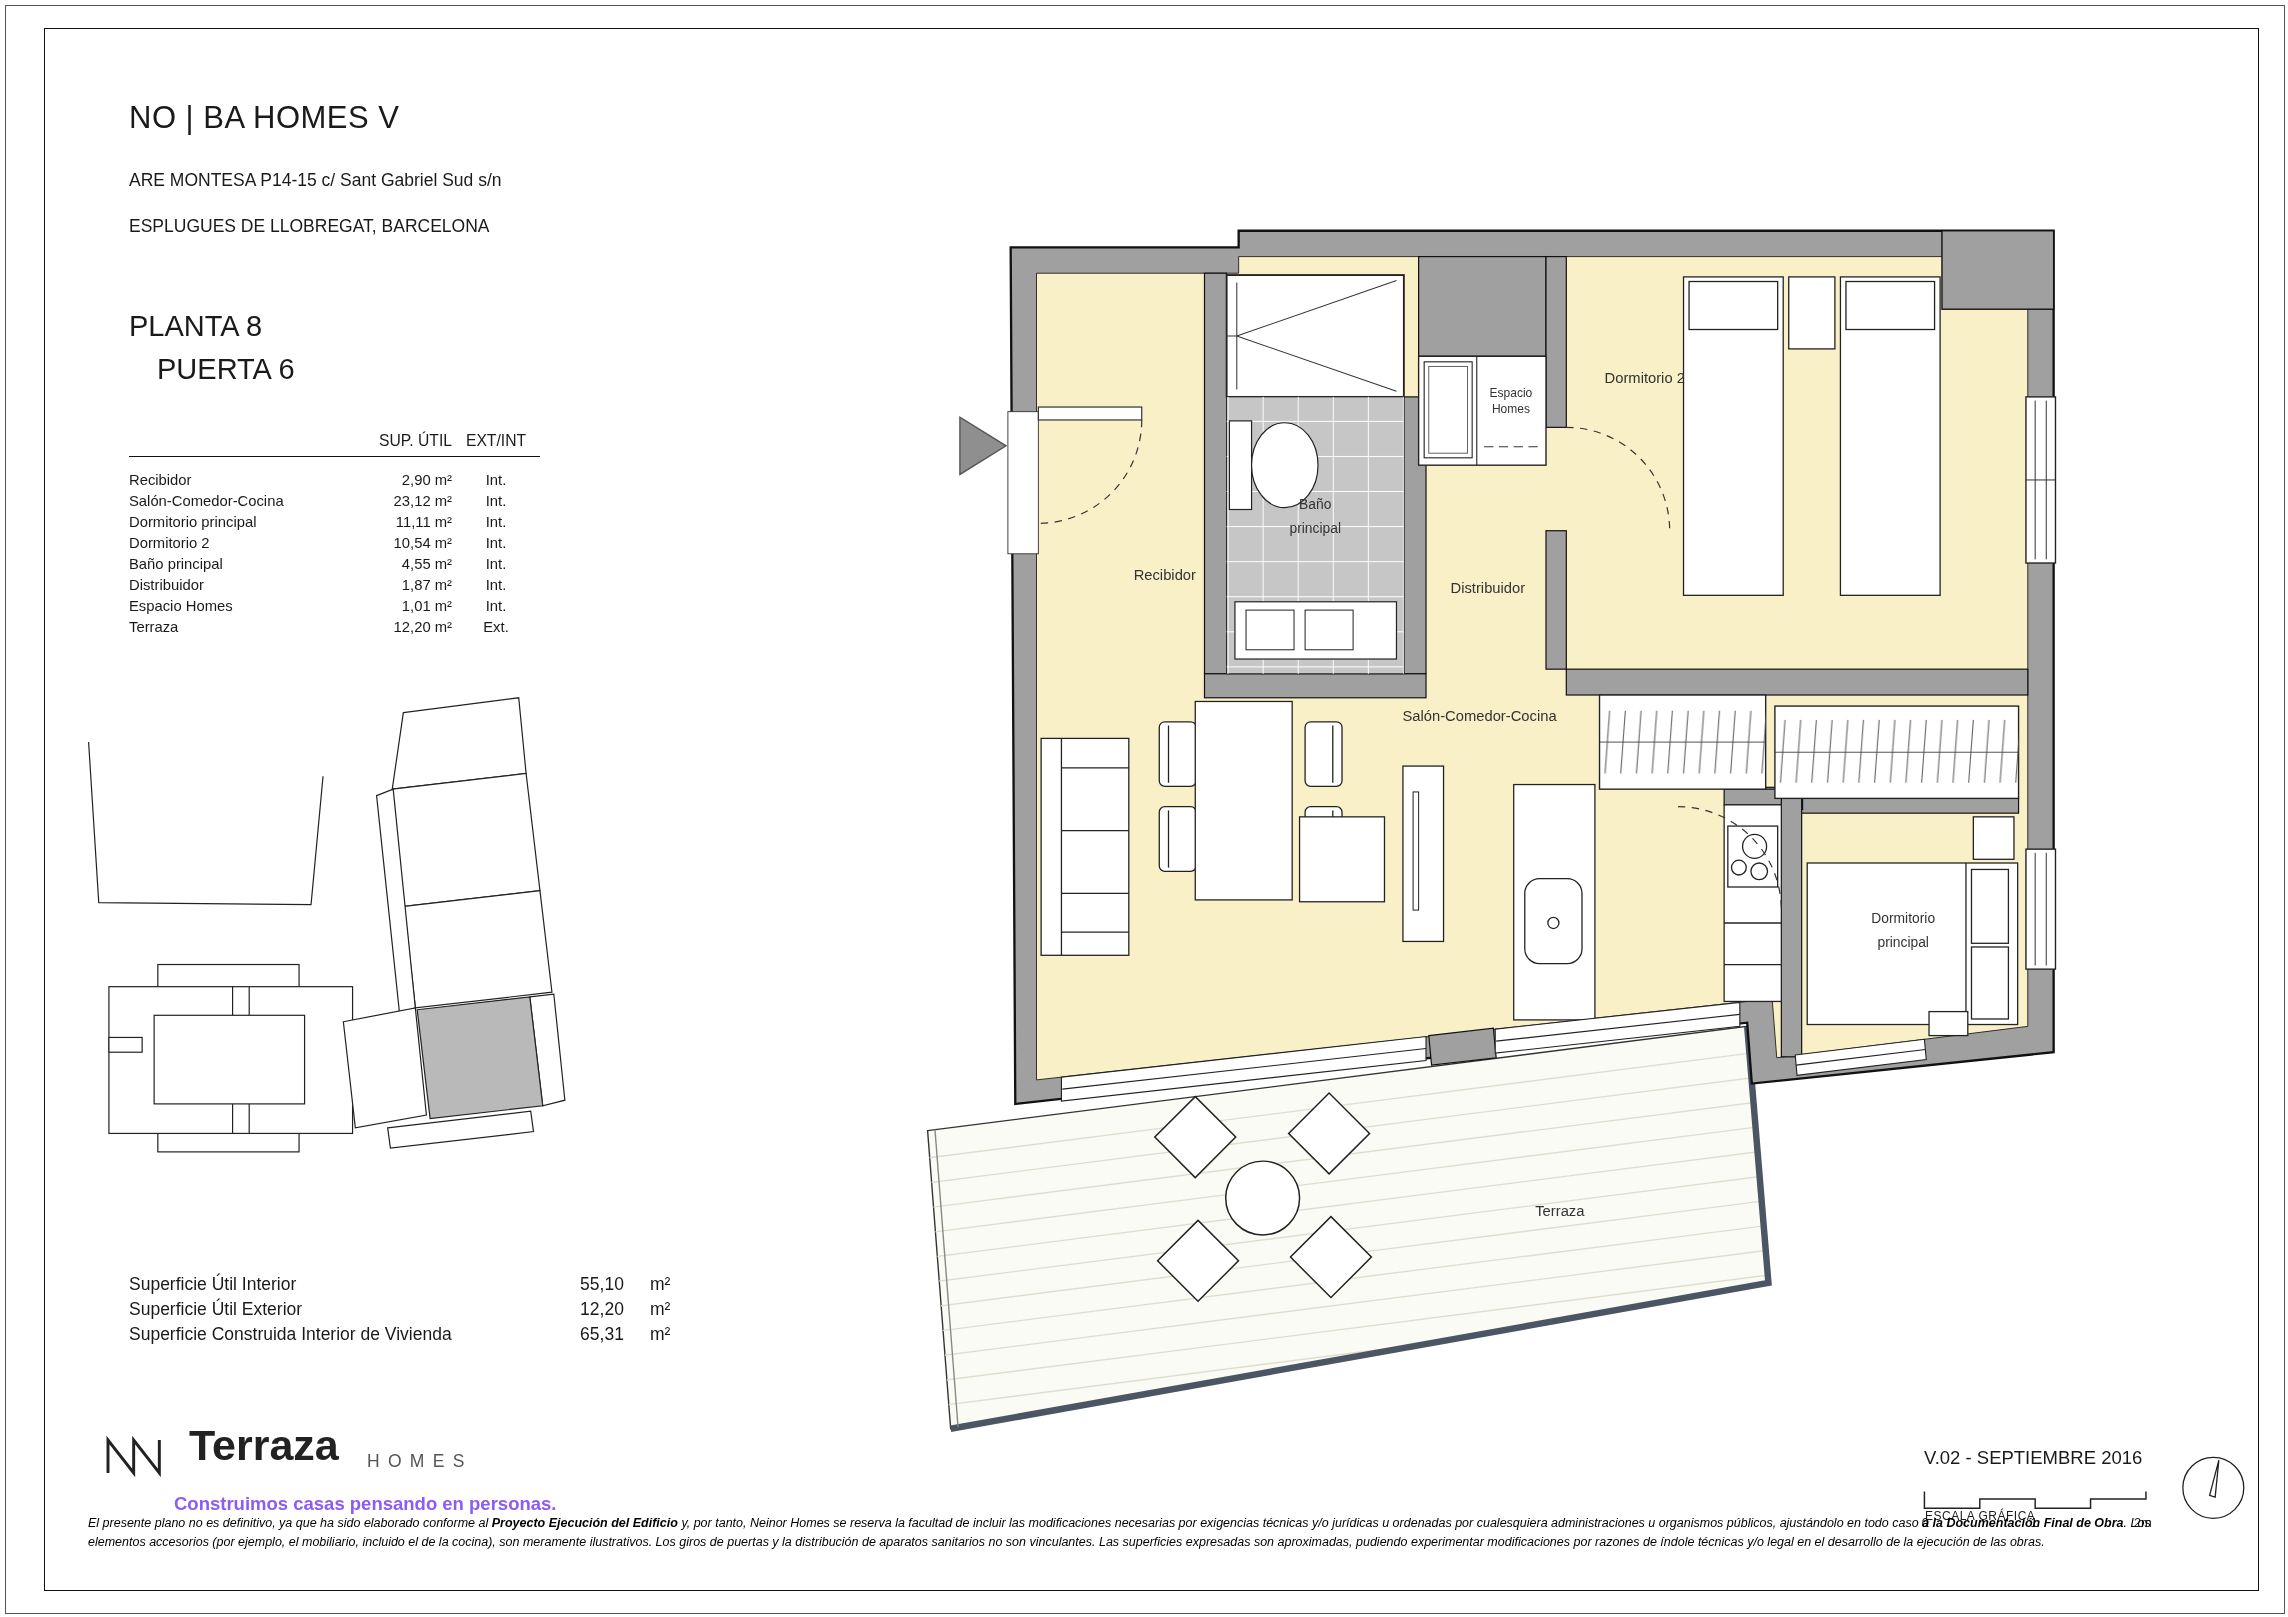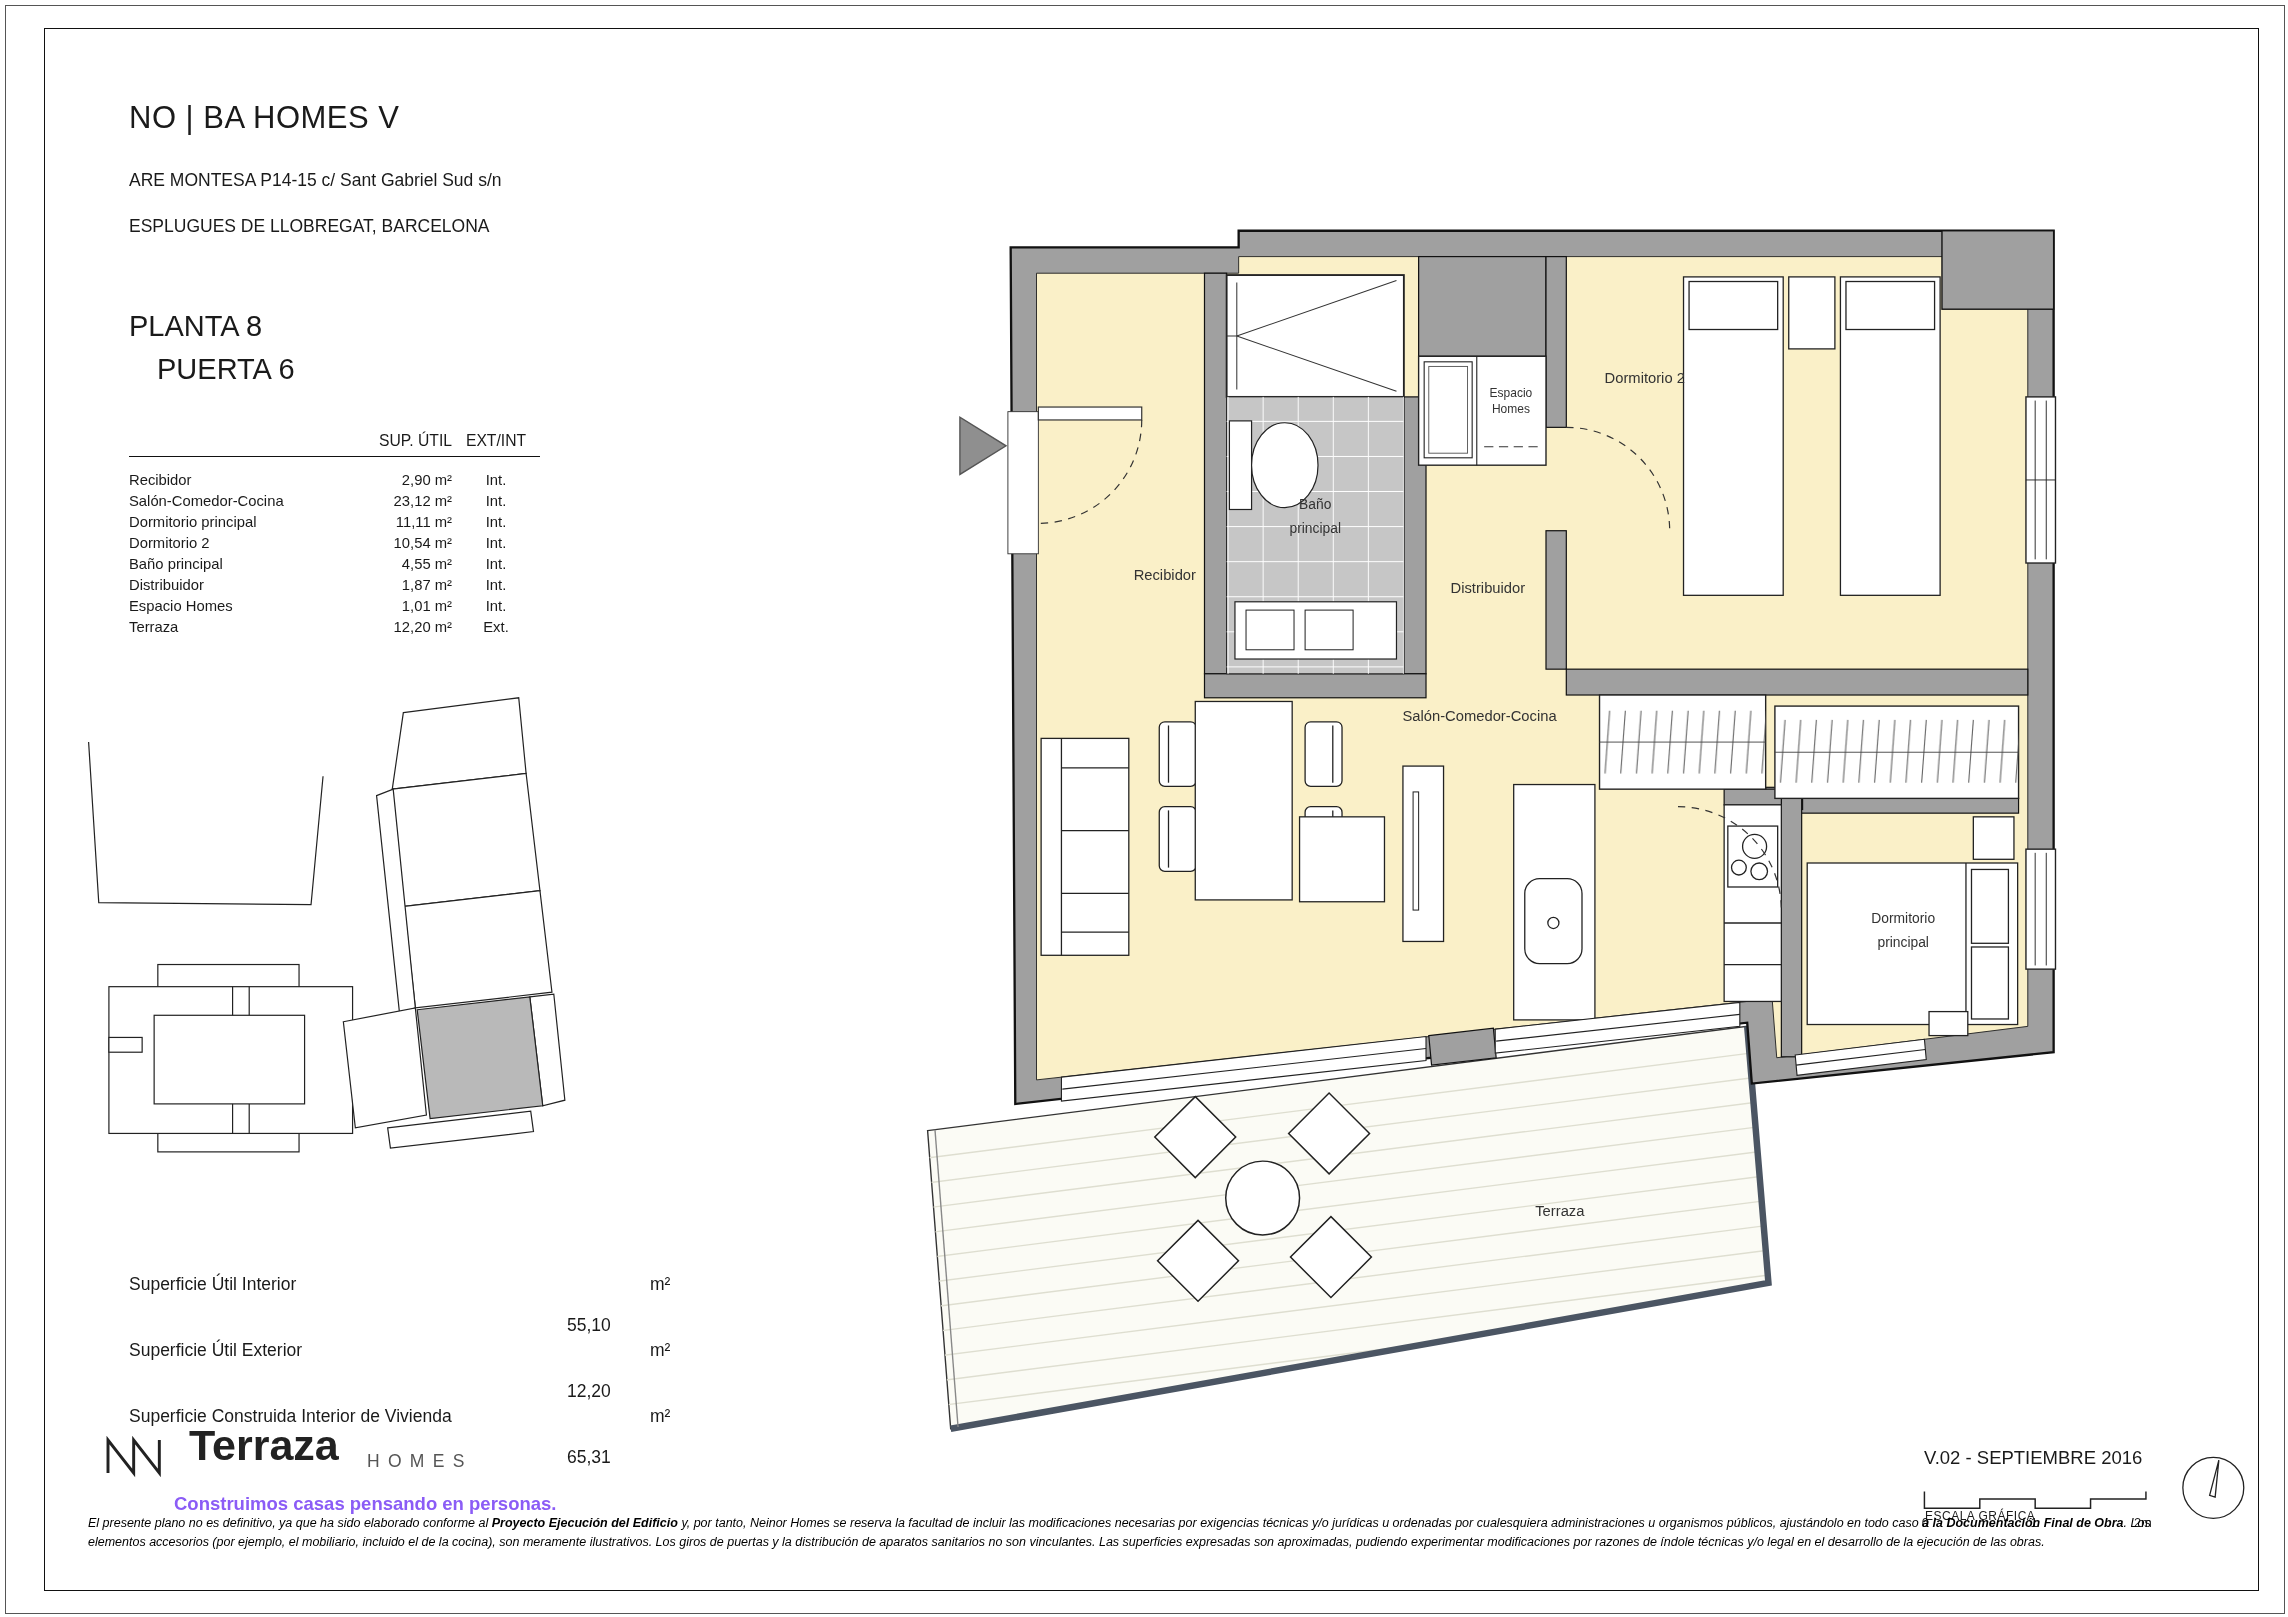--- a/index.html
+++ b/index.html
@@ -19,21 +19,21 @@
   #areas{left:129px;top:432px;width:411px;font-size:14.8px;}
   #areas .head{display:grid;grid-template-columns:208px 115px 88px;font-size:15.7px;
                padding-bottom:5.5px;border-bottom:1.8px solid #111;}
   #areas .head .h-sup{text-align:right;} #areas .head .h-ext{text-align:center;}
   #areas .rows{margin-top:13px;}
   .arow{display:grid;grid-template-columns:208px 115px 88px;line-height:21px;}
   .a-area{text-align:right;} .a-type{text-align:center;}
 
   #summary{left:129px;top:1272px;font-size:17.5px;}
   .srow{display:grid;grid-template-columns:438px 83px 42px;line-height:25px;}
-  .s-val{text-align:left;padding-right:13px;margin-top:41px;} .s-unit{text-align:left;}
+  .s-val{text-align:center;padding-right:13px;} .s-unit{text-align:left;}
 
   #logo-icon{left:103px;top:1429px;}
   #logo-brand{left:189px;top:1421px;font-size:43px;font-weight:800;color:#222;}
   #logo-homes{left:367px;top:1451px;font-size:17.5px;letter-spacing:8.3px;color:#555;}
   #tagline{left:174px;top:1493px;font-size:18.5px;font-weight:bold;color:#8b5cf6;}
 
   #version{left:1924px;top:1447px;font-size:18.5px;}
   #escala{left:1925px;top:1473px;font-size:12px;letter-spacing:0.5px;margin-top:36px;}
   #disclaimer{left:88px;top:1514px;width:2063px;font-size:12.5px;line-height:19.4px;
               font-style:italic;color:#000000;}

